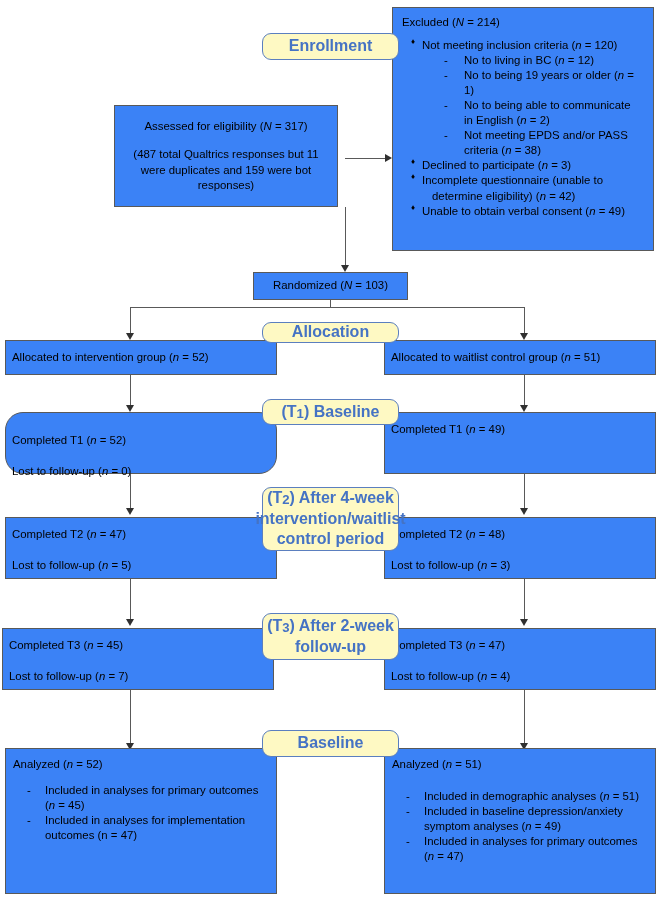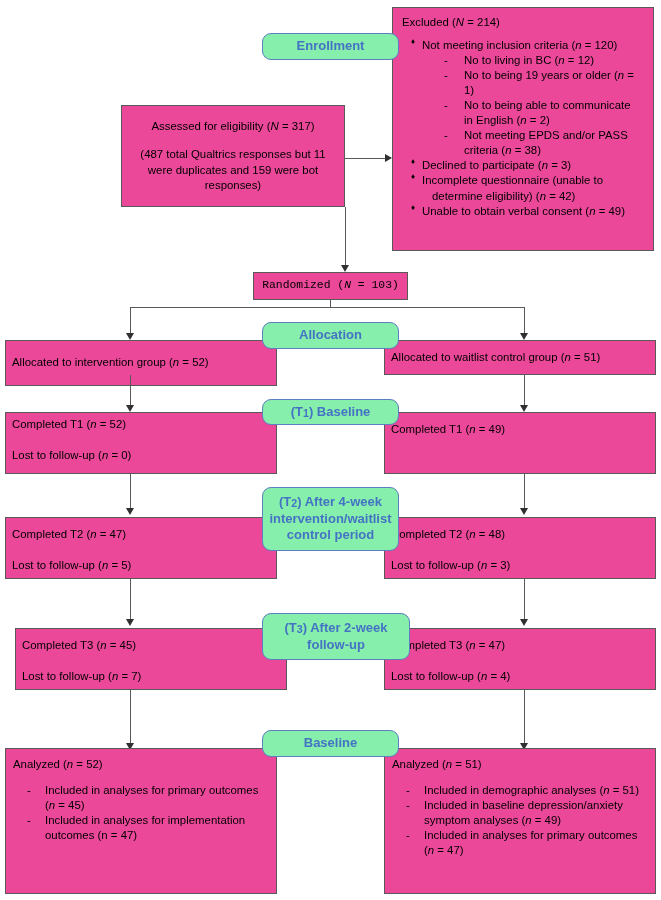--- a/index.html
+++ b/index.html
@@ -14,38 +14,38 @@
     height:900px;
     overflow:hidden;
     background:#fff;
   }
 
   
   .box{
     position:absolute;
     box-sizing:border-box;
     border:1px solid #595959;
-    background:#ec4899;
+    background:#3b82f6;
     font-size:11.4px;
     line-height:1.32;
     color:#000;
   }
   .box.pad{padding:6px 8px;}
   .center{text-align:center;}
 
   
   .banner{
     position:absolute;
     box-sizing:border-box;
-    background:#86efac;
+    background:#fef9c3;
     border:1px solid #5b7fbf;
     border-radius:9px;
     color:#4573c4;
     font-weight:bold;
-    font-size:13px;
+    font-size:16px;
     line-height:1.28;
     display:flex;
     align-items:center;
     justify-content:center;
     text-align:center;
     z-index:5;
     padding:2px 4px;
   }
 
   
@@ -119,67 +119,67 @@
           <li>Not meeting EPDS and/or PASS criteria (<i>n</i> = 38)</li>
         </ul>
       </li>
       <li>Declined to participate (<i>n</i> = 3)</li>
       <li>Incomplete questionnaire (unable to
         <span class="ind">determine eligibility) (<i>n</i> = 42)</span></li>
       <li>Unable to obtain verbal consent (<i>n</i> = 49)</li>
     </ul>
   </div>
 
-  <div class="box pad center" style="left:121px;top:105px;width:224px;height:102px;display:flex;flex-direction:column;justify-content:center;padding:8px 13px;">
+  <div class="box pad center" style="left:114px;top:105px;width:224px;height:102px;display:flex;flex-direction:column;justify-content:center;padding:8px 13px;">
     <div style="margin-bottom:13px;">
       Assessed for eligibility (<i>N</i> = 317)
     </div>
     <div>
       (487 total Qualtrics responses but 11 were duplicates and 159 were bot responses)
     </div>
   </div>
 
   <div class="hline" style="left:345px;top:158px;width:40px;"></div>
   <div class="arrow-right" style="left:385px;top:153.5px;"></div>
 
   <div class="vline" style="left:345px;top:207px;width:1px;height:60px;"></div>
   <div class="arrow-down" style="left:340.5px;top:265px;"></div>
 
-  <div class="box center" style="left:253px;top:272px;width:155px;height:28px;display:flex;align-items:center;justify-content:center;font-family:Liberation Mono, monospace;">
+  <div class="box center" style="left:253px;top:272px;width:155px;height:28px;display:flex;align-items:center;justify-content:center;">
     <span>Randomized (<i>N</i> = 103)</span>
   </div>
 
   <div class="vline" style="left:330px;top:300px;height:7px;"></div>
   <div class="hline" style="left:130px;top:307px;width:395px;"></div>
   <div class="vline" style="left:130px;top:307px;height:29px;"></div>
   <div class="vline" style="left:524px;top:307px;height:29px;"></div>
   <div class="arrow-down" style="left:126px;top:333px;"></div>
   <div class="arrow-down" style="left:520px;top:333px;"></div>
 
-  <div class="banner" style="left:262px;top:322px;width:137px;height:27px;">
+  <div class="banner" style="left:262px;top:322px;width:137px;height:21px;">
     <span>Allocation</span>
   </div>
 
-  <div class="box" style="left:5px;top:340px;width:272px;height:46px;display:flex;align-items:center;padding:0 6px;">
+  <div class="box" style="left:5px;top:340px;width:272px;height:35px;display:flex;align-items:center;padding:0 6px;">
     <span>Allocated to intervention group (<i>n</i> = 52)</span>
   </div>
   <div class="box" style="left:384px;top:340px;width:272px;height:35px;display:flex;align-items:center;padding:0 6px;">
     <span>Allocated to waitlist control group (<i>n</i> = 51)</span>
   </div>
 
   <div class="vline" style="left:130px;top:375px;height:33px;"></div>
   <div class="vline" style="left:524px;top:375px;height:33px;"></div>
   <div class="arrow-down" style="left:126px;top:405px;"></div>
   <div class="arrow-down" style="left:520px;top:405px;"></div>
 
   <div class="banner" style="left:262px;top:399px;width:137px;height:26px;">
     <span>(T<span class="sub">1</span>) Baseline</span>
   </div>
 
-  <div class="box" style="left:5px;top:412px;width:272px;height:62px;padding:4px 6px;">
+  <div class="box" style="left:5px;top:412px;width:272px;height:62px;padding:20px 6px;border-radius:18px;">
     <div class="t-row">Completed T1 (<i>n</i> = 52)</div>
     <div>Lost to follow-up (<i>n</i> = 0)</div>
   </div>
   <div class="box" style="left:384px;top:412px;width:272px;height:62px;padding:9px 6px;">
     <div class="t-row">Completed T1 (<i>n</i> = 49)</div>
   </div>
 
   <div class="vline" style="left:130px;top:474px;height:37px;"></div>
   <div class="vline" style="left:524px;top:474px;height:37px;"></div>
   <div class="arrow-down" style="left:126px;top:508px;"></div>
@@ -196,25 +196,25 @@
   <div class="box" style="left:384px;top:517px;width:272px;height:62px;padding:9px 6px;">
     <div class="t-row">Completed T2 (<i>n</i> = 48)</div>
     <div>Lost to follow-up (<i>n</i> = 3)</div>
   </div>
 
   <div class="vline" style="left:130px;top:579px;height:43px;"></div>
   <div class="vline" style="left:524px;top:579px;height:43px;"></div>
   <div class="arrow-down" style="left:126px;top:619px;"></div>
   <div class="arrow-down" style="left:520px;top:619px;"></div>
 
-  <div class="banner" style="left:262px;top:613px;width:148px;height:47px;">
+  <div class="banner" style="left:262px;top:613px;width:137px;height:47px;">
     <span>(T<span class="sub">3</span>) After 2-week follow-up</span>
   </div>
 
-  <div class="box" style="left:15px;top:628px;width:272px;height:62px;padding:9px 6px;">
+  <div class="box" style="left:2px;top:628px;width:272px;height:62px;padding:9px 6px;">
     <div class="t-row">Completed T3 (<i>n</i> = 45)</div>
     <div>Lost to follow-up (<i>n</i> = 7)</div>
   </div>
   <div class="box" style="left:384px;top:628px;width:272px;height:62px;padding:9px 6px;">
     <div class="t-row">Completed T3 (<i>n</i> = 47)</div>
     <div>Lost to follow-up (<i>n</i> = 4)</div>
   </div>
 
   <div class="vline" style="left:130px;top:690px;height:56px;"></div>
   <div class="vline" style="left:524px;top:690px;height:56px;"></div>
@@ -229,21 +229,21 @@
     <div style="margin-bottom:11px;">
       Analyzed (<i>n</i> = 52)
     </div>
     <ul class="dash">
       <li>Included in analyses for primary outcomes (<i>n</i> = 45)</li>
       <li>Included in analyses for implementation outcomes (n = 47)</li>
     </ul>
   </div>
 
   <div class="box" style="left:384px;top:748px;width:272px;height:146px;padding:8px 7px;">
-    <div style="margin-bottom:11px;">
+    <div style="margin-bottom:17px;">
       Analyzed (<i>n</i> = 51)
     </div>
     <ul class="dash">
       <li>Included in demographic analyses (<i>n</i> = 51)</li>
       <li>Included in baseline depression/anxiety symptom analyses (<i>n</i> = 49)</li>
       <li>Included in analyses for primary outcomes (<i>n</i> = 47)</li>
     </ul>
   </div>
 
 </div>

